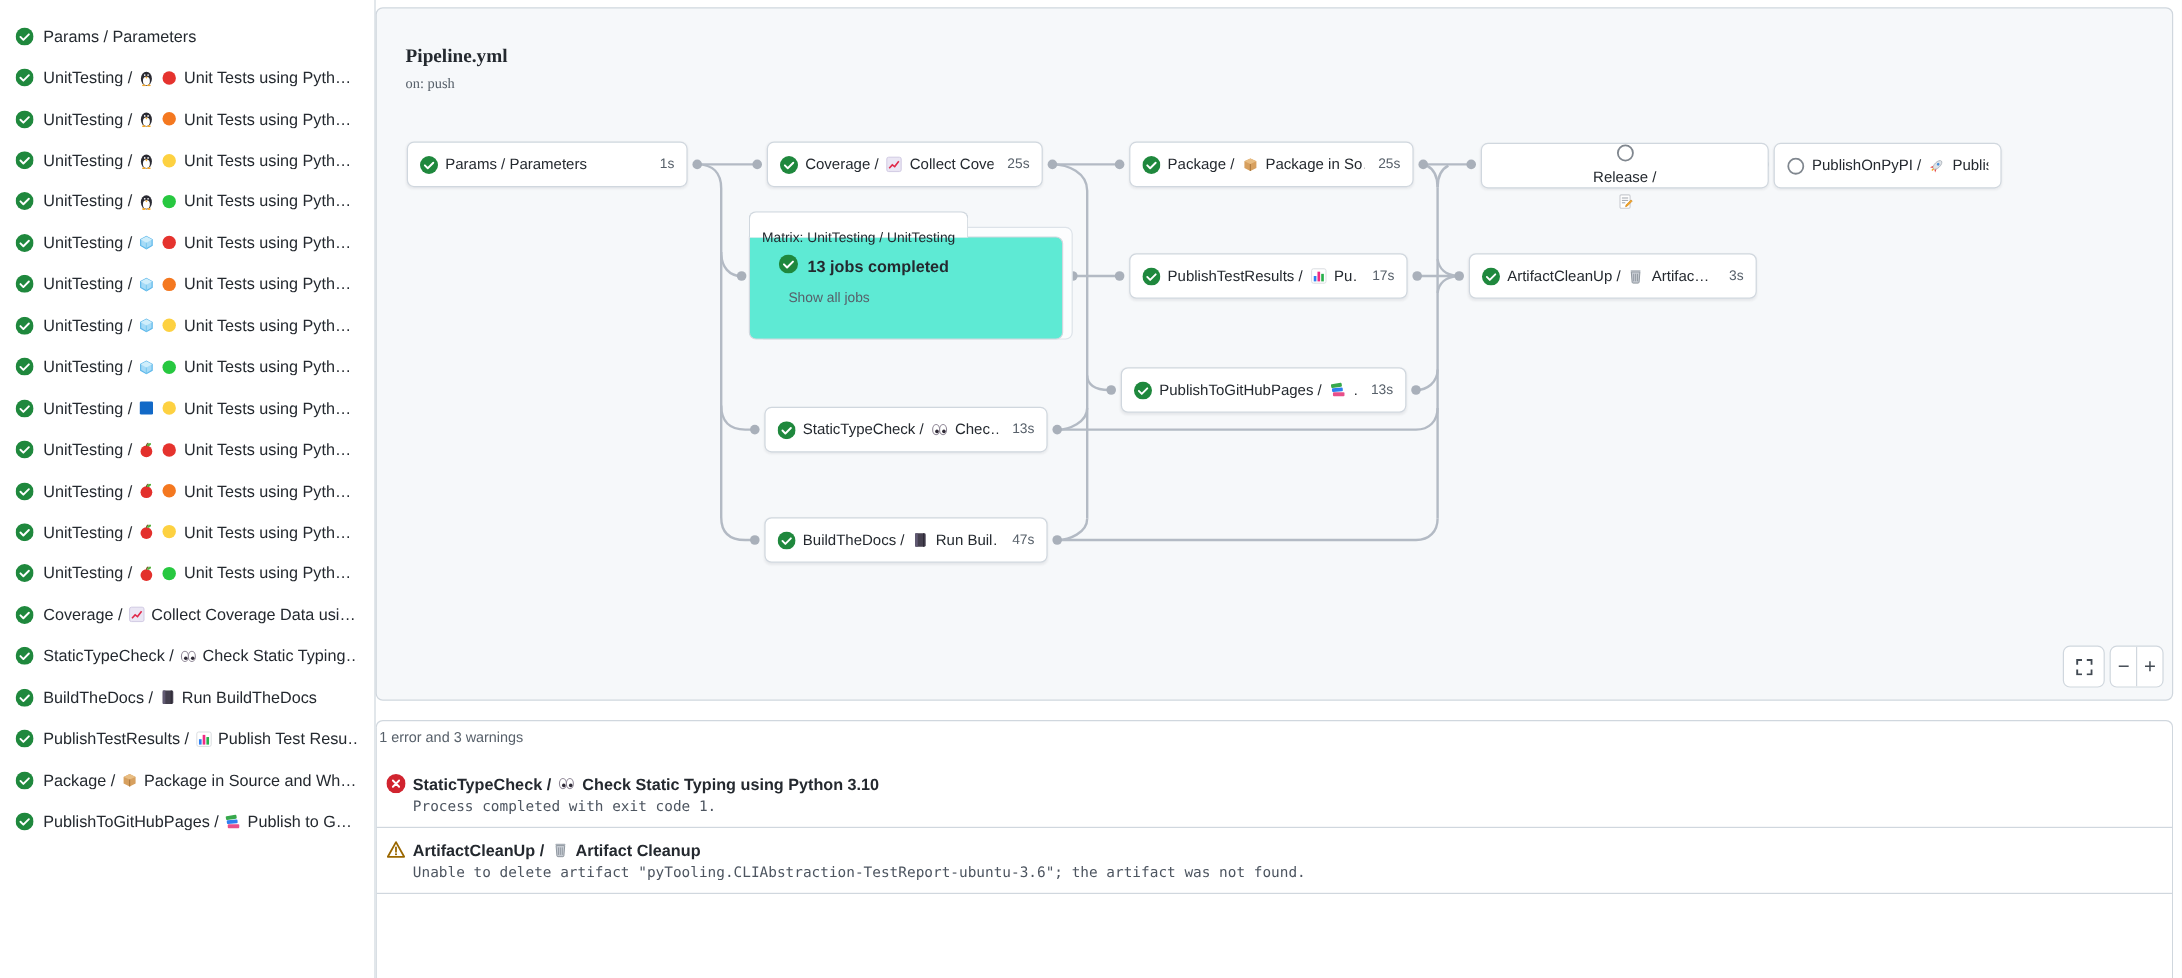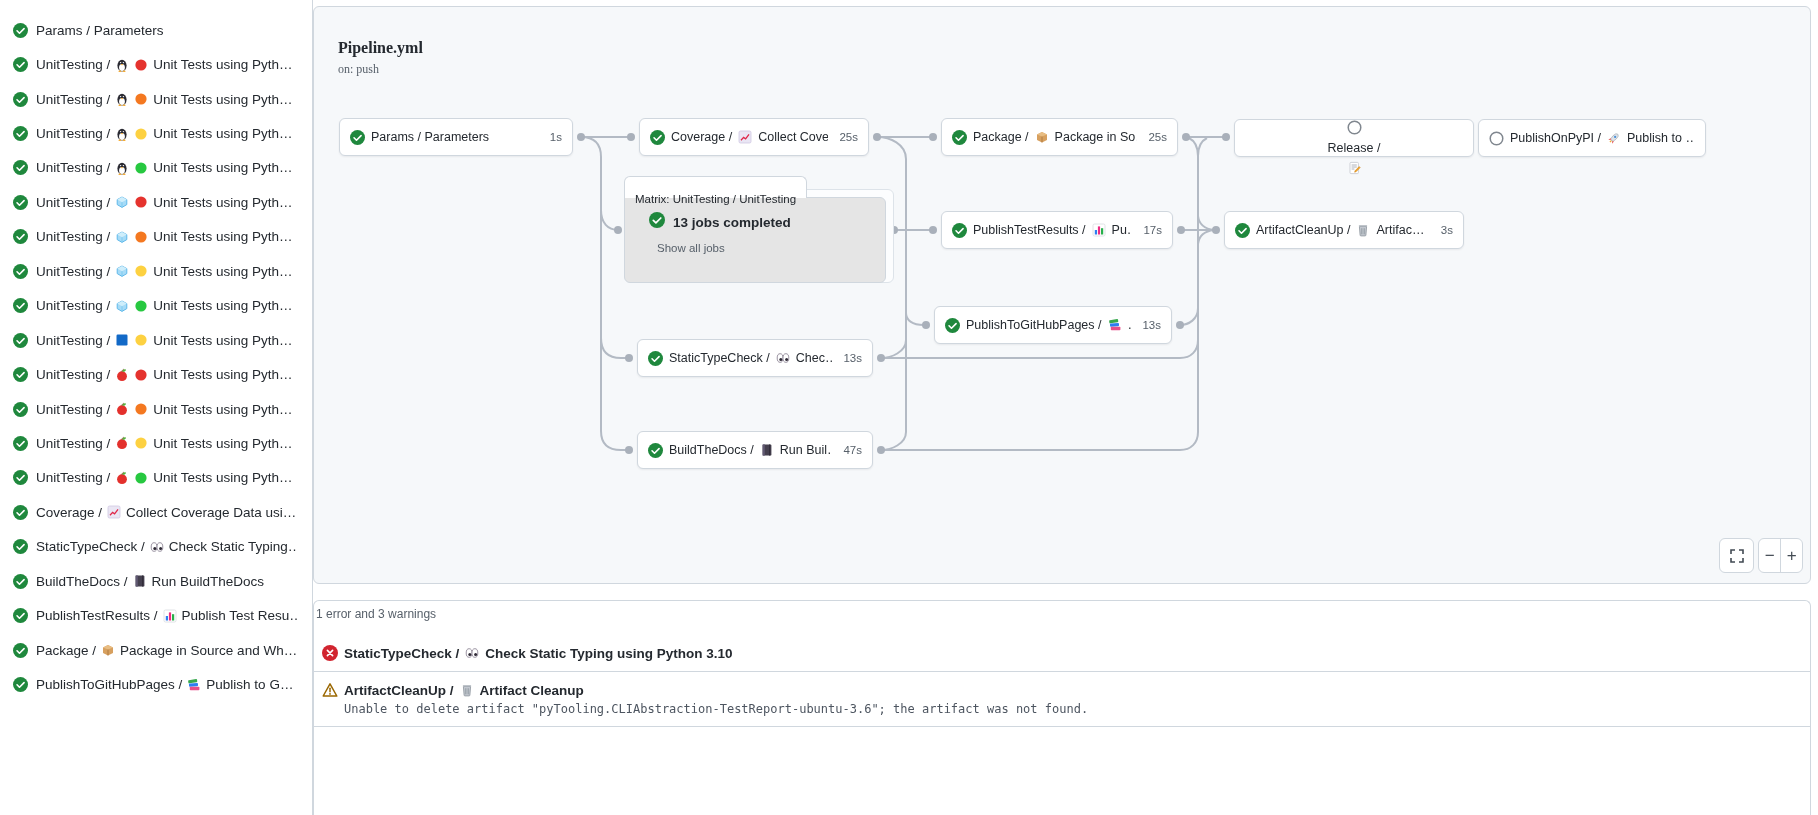--- a/index.html
+++ b/index.html
@@ -36,21 +36,21 @@
     box-shadow:0 1px 2px rgba(27,31,36,.07);display:flex;align-items:center;gap:6px;padding:0 10px;
     font-size:12.5px;z-index:3;cursor:pointer;white-space:nowrap;}
   .gnode .sfx{overflow:hidden;flex-shrink:1;min-width:0;}
   .gnode .pfx{flex-shrink:0;}
   .gnode .dur{margin-left:auto;padding-left:5px;color:var(--muted);font-size:11.5px;flex-shrink:0;}
   
   .matrix-ghost{position:absolute;left:318px;top:182px;width:262px;height:94px;background:#fcfdfe;
     border:1px solid #dde3e9;border-radius:6px;z-index:2;}
   .matrix-tab{position:absolute;left:310px;top:169px;height:22px;background:#fff;border:1px solid var(--border);
     border-bottom:none;border-radius:6px 6px 0 0;font-size:11.5px;padding:16px 10px 0 10px;z-index:4;}
-  .matrix-body{position:absolute;left:310px;top:190px;width:262px;height:86px;background:#e5e5e5;
+  .matrix-body{position:absolute;left:310px;top:190px;width:262px;height:86px;background:#5eead4;
     border:1px solid var(--border);border-radius:0 6px 6px 6px;z-index:3;padding:14px 16px 0 24px;cursor:default;}
   .matrix-row{display:flex;align-items:center;gap:8px;}
   .matrix-sum{font-size:13.5px;font-weight:700;}
   .matrix-link{font-size:11.5px;color:var(--muted);margin:10px 0 0 8px;cursor:pointer;}
   
   .ctrl-btn{position:absolute;left:1405px;top:531px;width:35px;height:35px;background:#fff;
     border:1px solid var(--border);border-radius:6px;display:flex;align-items:center;justify-content:center;
     z-index:5;cursor:pointer;}
   .zoom-group{position:absolute;left:1444px;top:531px;width:45px;height:35px;background:#fff;
     border:1px solid var(--border);border-radius:6px;display:flex;z-index:5;overflow:hidden;}
@@ -627,21 +627,21 @@
         <span class="pfx">Release /</span>
         <span class="sicon">
           <svg width="14" height="14" viewBox="0 0 14 14">
             <rect x="3" y="1.4" width="8.4" height="11.2" rx="1" fill="#fff" stroke="#c9ccd1" stroke-width=".9"></rect>
             <path d="M4.6 4 H9.8 M4.6 6 H9.8 M4.6 8 H7.4" stroke="#9aa0a8" stroke-width=".8"></path>
             <path d="M8 9.8 L12.2 5.6 L13.2 6.6 L9 10.8 L7.6 11.2 Z" fill="#f6a623" stroke="#c77f1b" stroke-width=".5"></path>
           </svg>
         </span>
         <span class="sfx">Create 'Release P…</span>
       </div>
-      <div class="gnode" style="left: 1164px; top: 112px; width: 228px;">
+      <div class="gnode" style="left: 1164px; top: 112px; width: 190px;">
         <span class="sicon">
           <svg width="15" height="15" viewBox="0 0 16 16">
             <circle cx="8" cy="8" r="6.7" fill="none" stroke="#80878f" stroke-width="1.6"></circle>
           </svg>
         </span>
         <span class="pfx">PublishOnPyPI /</span>
         <span class="sicon">
           <svg width="14" height="14" viewBox="0 0 14 14">
             <g transform="rotate(45 7 7)">
               <ellipse cx="7" cy="6.2" rx="2.3" ry="4.6" fill="#dfe3e8" stroke="#aab1b9" stroke-width=".7"></ellipse>
@@ -791,20 +791,21 @@
           <span class="sicon">
             <svg width="14" height="14" viewBox="0 0 14 14">
               <ellipse cx="4.1" cy="7" rx="2.9" ry="4.3" fill="#fff" stroke="#8f8796" stroke-width=".9"></ellipse>
               <ellipse cx="9.9" cy="7" rx="2.9" ry="4.3" fill="#fff" stroke="#8f8796" stroke-width=".9"></ellipse>
               <circle cx="4.8" cy="8.5" r="1.5" fill="#2f2a36"></circle>
               <circle cx="10.6" cy="8.5" r="1.5" fill="#2f2a36"></circle>
             </svg>
           </span>
           <span>Check Static Typing using Python 3.10</span>
         </div>
+        <div class="ai-detail">Process completed with exit code 1.</div>
       </div>
       <div class="ann-item">
         <div class="ai-title">
           <span class="sicon">
             <svg width="16" height="16" viewBox="0 0 16 16">
               <path d="M8 1.8 L14.8 14 H1.2 Z" fill="none" stroke="#9a6700" stroke-width="1.5" stroke-linejoin="round"></path>
               <path d="M8 6.2 V9.8" stroke="#9a6700" stroke-width="1.5" stroke-linecap="round"></path>
               <circle cx="8" cy="11.9" r=".9" fill="#9a6700"></circle>
             </svg>
           </span>

